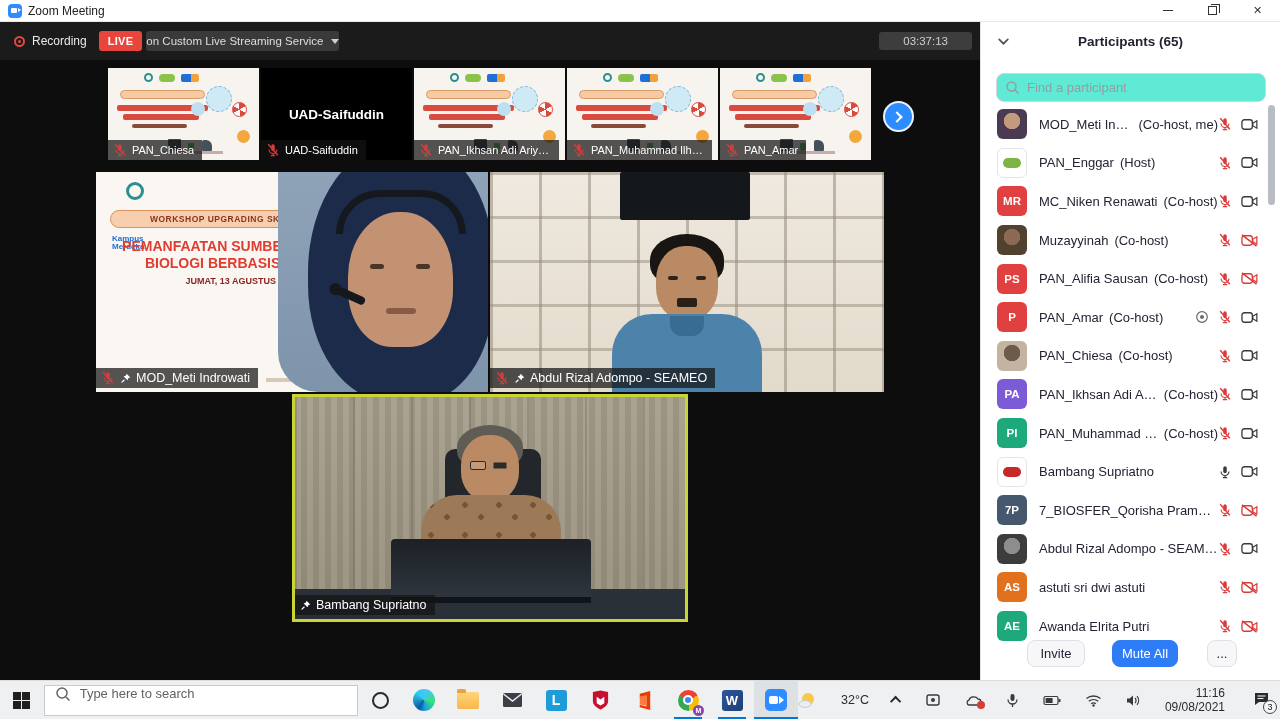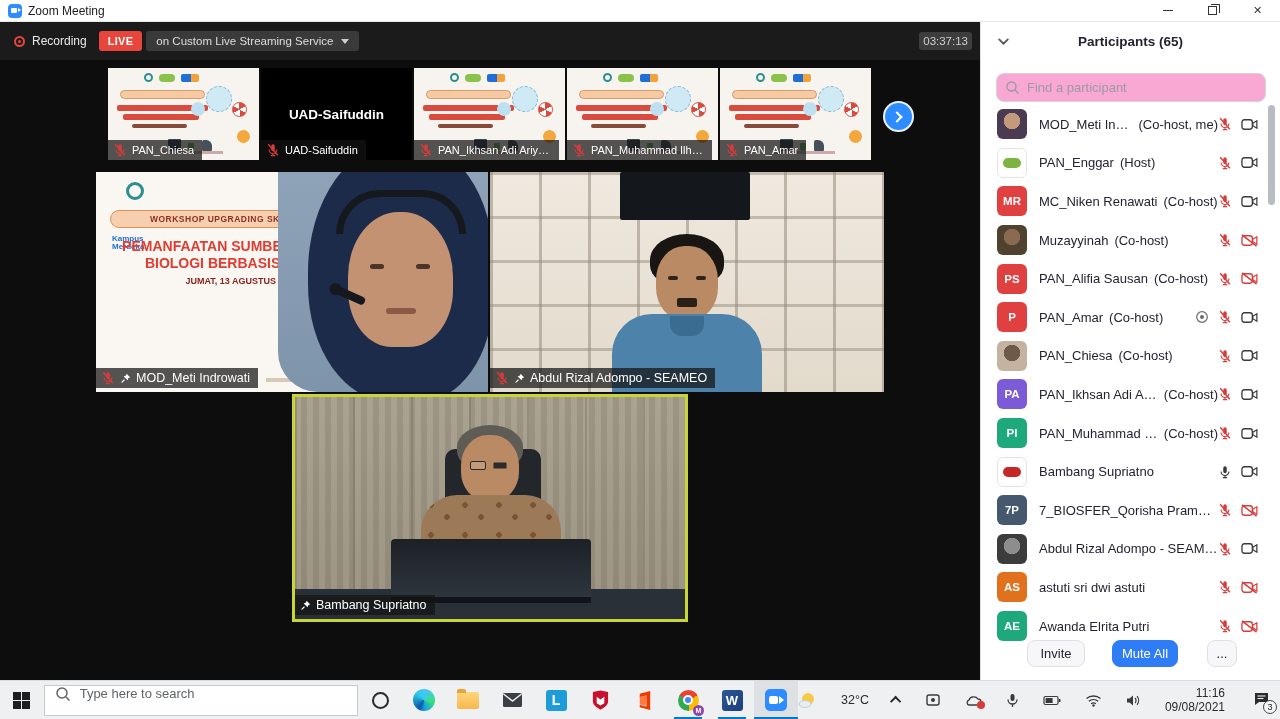--- a/index.html
+++ b/index.html
@@ -18,23 +18,23 @@
   .restore-glyph::before{content:"";position:absolute;left:2px;top:-3px;width:8px;height:8px;border:1px solid #333;border-left:none;border-bottom:none;}
   .min-glyph{width:10px;height:1px;background:#333;}
 
   
   #stage{position:absolute;left:0;top:22px;width:980px;height:658px;background:#0d0d0d;}
   #meeting-toolbar{position:absolute;left:0;top:0;width:980px;height:38px;background:#1b1b1b;display:flex;align-items:center;}
   #rec-dot{width:11px;height:11px;border-radius:50%;border:2px solid #e8453c;margin-left:14px;position:relative;}
   #rec-dot::before{content:"";position:absolute;left:2px;top:2px;width:3px;height:3px;background:#e8453c;border-radius:50%;padding:0;}
   #recording-label{color:#e9e9e9;font-size:12px;margin-left:7px;}
   #live-badge{background:#e8453c;color:#fff;font-size:11px;font-weight:bold;padding:4px 9px;border-radius:3px;margin-left:12px;letter-spacing:.3px;}
-  #stream-pill{background:#3a3a3a;color:#dedede;font-size:11.5px;padding:4px 10px;border-radius:3px;margin-left:4px;display:flex;align-items:center;gap:8px;}
+  #stream-pill{background:#3a3a3a;color:#dedede;font-size:11.5px;padding:4px 0;border-radius:3px;margin-left:4px;display:flex;align-items:center;gap:8px;}
   .caret-down{width:0;height:0;border-left:4px solid transparent;border-right:4px solid transparent;border-top:5px solid #cfcfcf;}
-  #timer-badge{margin-left:auto;margin-right:8px;background:#3d3d3d;color:#cfcfcf;font-size:11.5px;padding:3px 4px;border-radius:3px;}
+  #timer-badge{margin-left:auto;margin-right:8px;background:#3d3d3d;color:#cfcfcf;font-size:11.5px;padding:3px 24px;border-radius:3px;}
 
   
   .thumb{position:absolute;top:46px;width:151px;height:92px;background:#000;overflow:hidden;}
   .thumb-label,.video-label{position:absolute;left:0;bottom:0;background:rgba(20,20,20,.72);color:#fff;display:flex;align-items:center;gap:5px;padding:3px 8px 3px 5px;max-width:96%;}
   .thumb-label{font-size:11px;}
   .video-label{font-size:12.5px;bottom:4px;}
   .thumb-label .nm,.video-label .nm{white-space:nowrap;overflow:hidden;text-overflow:ellipsis;}
   .center-name{position:absolute;inset:0;display:flex;align-items:center;justify-content:center;color:#fff;font-size:13.5px;font-weight:bold;}
   #strip-next{position:absolute;left:883px;top:79px;width:31px;height:31px;border-radius:50%;background:#2d8cff;border:2px solid #eaf2ff;display:flex;align-items:center;justify-content:center;cursor:pointer;padding:0;}
   #strip-next .chev{width:8px;height:8px;border-right:2.5px solid #fff;border-top:2.5px solid #fff;transform:rotate(45deg);margin-right:3px;}
@@ -122,21 +122,21 @@
 
   
   .mic-muted-s,.pin-s{display:inline-flex;}
 
   
   #panel{position:absolute;left:980px;top:22px;width:300px;height:658px;background:#fff;border-left:1px solid #e2e2e2;}
   #panel-header{position:absolute;left:0;top:6px;width:100%;height:26px;display:flex;align-items:center;}
   #panel-collapse{margin-left:16px;cursor:pointer;display:flex;}
   #panel-title{position:absolute;left:0;width:100%;text-align:center;font-size:13.5px;font-weight:bold;color:#232333;}
   #search-box{position:absolute;left:15px;top:51px;width:270px;height:29px;}
-  #search-input{width:100%;height:100%;border:1px solid #d4d4da;border-radius:8px;padding:0 10px 0 30px;font-size:13px;color:#333;outline:none;background:#f9a8d4;}
+  #search-input{width:100%;height:100%;border:1px solid #d4d4da;border-radius:8px;padding:0 10px 0 30px;font-size:13px;color:#333;outline:none;background:#5eead4;}
   #search-input::placeholder{color:#9a9aa3;}
   #search-icon{position:absolute;left:9px;top:7px;}
   #plist{position:absolute;left:0;top:83px;width:100%;}
   .prow{height:38.6px;display:flex;align-items:center;padding:0 22px 0 16px;cursor:pointer;}
   .pavatar{width:30px;height:30px;border-radius:6px;margin-right:12px;flex:none;display:flex;align-items:center;justify-content:center;color:#fff;font-size:11.5px;font-weight:bold;position:relative;overflow:hidden;}
   .pname{font-size:13px;color:#232333;white-space:nowrap;overflow:hidden;text-overflow:ellipsis;}
   .psuffix{font-size:13px;color:#232333;margin-left:6px;white-space:nowrap;}
   .row-icons{margin-left:auto;display:flex;align-items:center;gap:9px;flex:none;}
   #plist-scrollbar{position:absolute;left:287px;top:83px;width:7px;height:100px;background:#b9bcc2;border-radius:4px;}
   #panel-footer{position:absolute;left:0;bottom:10px;width:100%;height:30px;}

